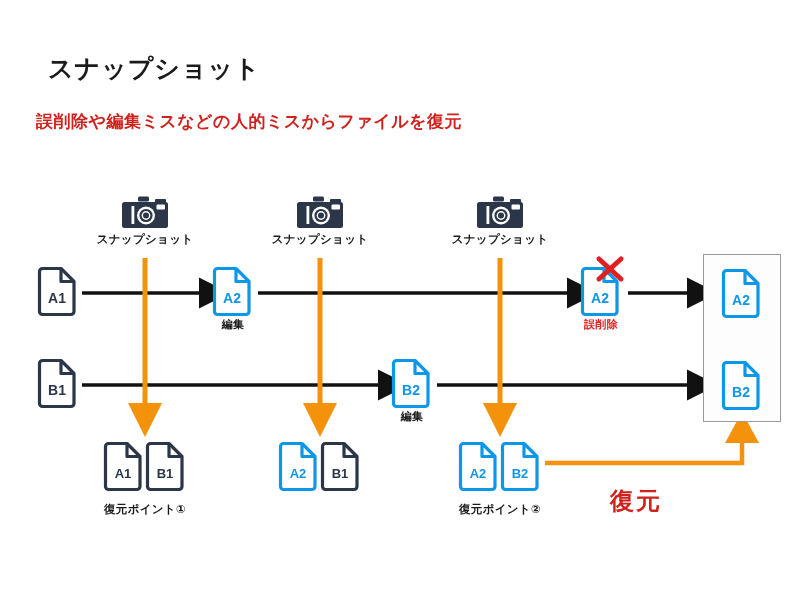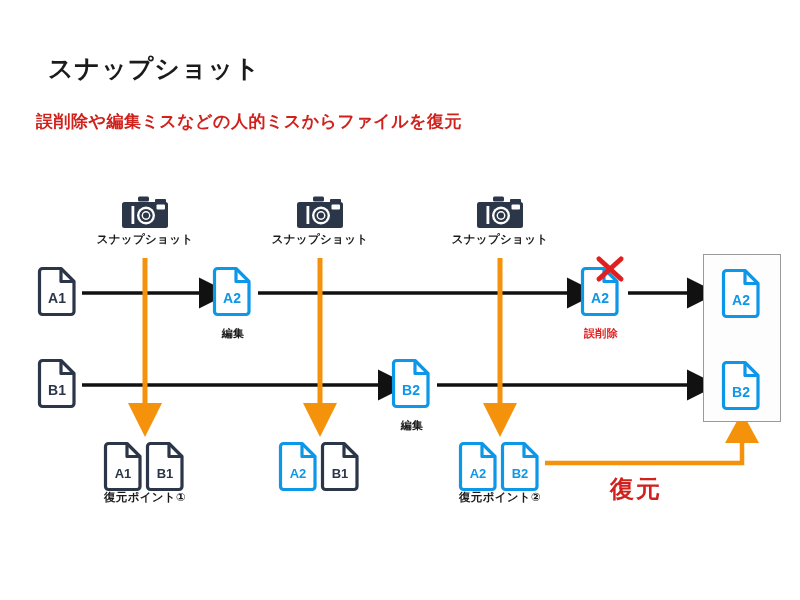--- a/index.html
+++ b/index.html
@@ -64,42 +64,42 @@
   .file {
     position: absolute;
     width: 40px;
     text-align: center;
   }
   .file-svg { display: block; }
   .file-caption {
     font-size: 11px;
     font-weight: bold;
     color: #1b1b1b;
-    margin-top: 11px;
+    margin-top: 2px;
     white-space: nowrap;
     letter-spacing: 0.3px;
   }
   .file-caption.danger { color: #e02020; }
 
   
   .restore-group {
     position: absolute;
     width: 140px;
     text-align: center;
   }
   .restore-files {
     display: flex;
     justify-content: center;
     gap: 2px;
   }
   .restore-label {
     font-size: 11.5px;
     font-weight: bold;
     color: #1b1b1b;
-    margin-top: 0;
+    margin-top: 12px;
     white-space: nowrap;
     letter-spacing: 0.3px;
   }
 
   
   .result-box {
     position: absolute;
     border: 1px solid #9a9a9a;
     background: #fdfdfd;
     box-sizing: border-box;
@@ -317,15 +317,15 @@
       </svg>
       <svg width="40" height="50" viewBox="0 0 40 50">
         <path d="M4.5,3.5 h18.5 l13,13 v30 a3,3 0 0 1 -3,3 h-28.5 a3,3 0 0 1 -3,-3 v-40 a3,3 0 0 1 3,-3 z" fill="#ffffff" stroke="#0d97e8" stroke-width="3.2" stroke-linejoin="round"></path>
         <path d="M23,3.5 v13 h13" fill="none" stroke="#0d97e8" stroke-width="3.2" stroke-linejoin="round"></path>
         <text x="19" y="38" text-anchor="middle" font-family="Liberation Sans, sans-serif" font-size="13" font-weight="bold" fill="#0d97e8">B2</text>
       </svg>
     </div>
     <div class="restore-label">復元ポイント②</div>
   </div>
 
-  <div class="restore-word" style="left:610px; top:473px;">復元</div>
+  <div class="restore-word" style="left:610px; top:485px;">復元</div>
 
 </div>
 
 </body></html>

